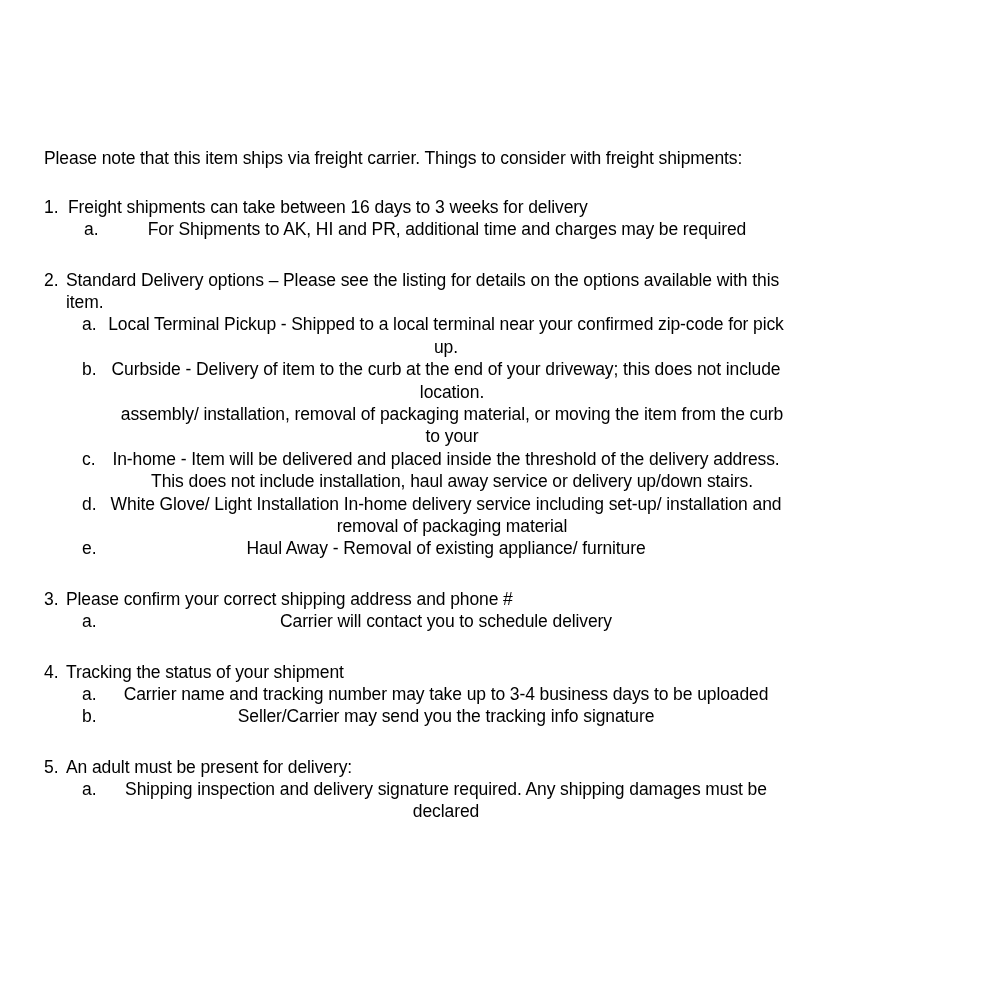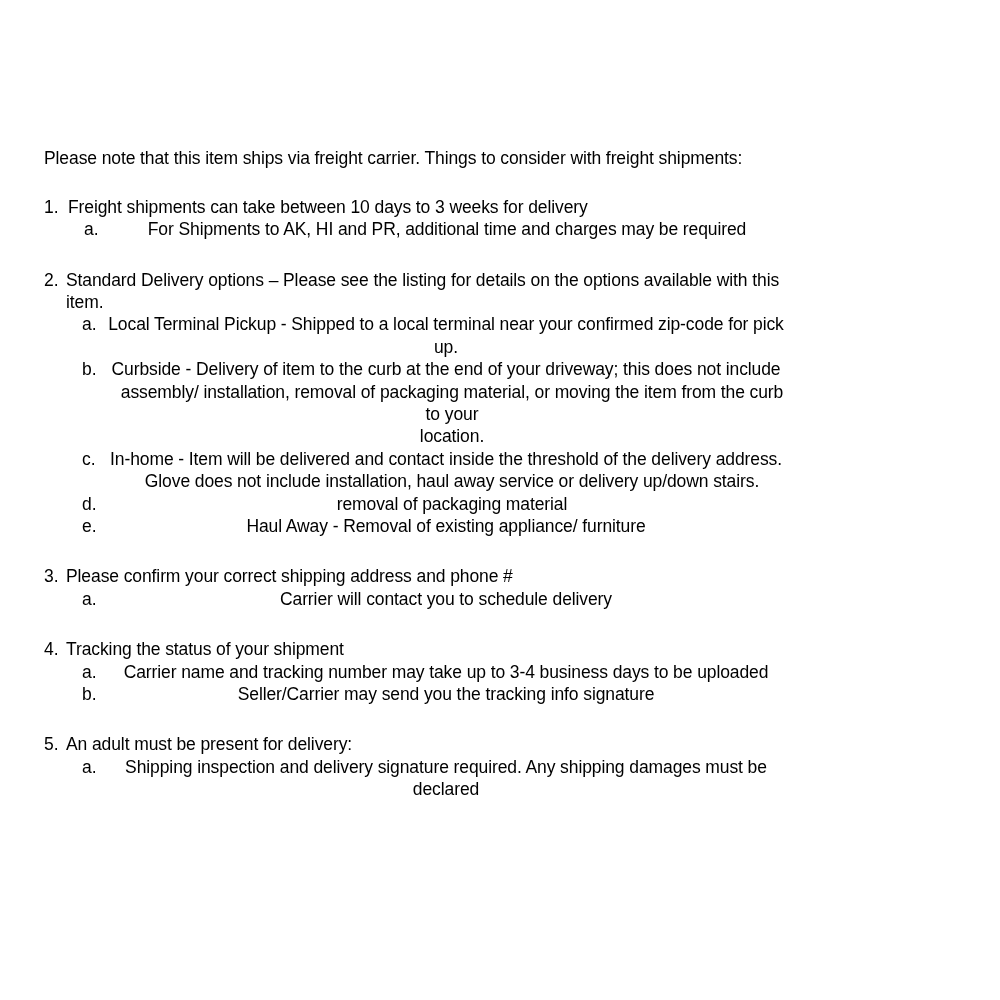--- a/index.html
+++ b/index.html
@@ -81,21 +81,21 @@
 </head>
 <body>
 
 <div class="page">
 
   <p class="intro">Please note that this item ships via freight carrier.  Things to consider with freight shipments:</p>
 
   <div class="section s1">
     <div class="num-row">
       <span class="num-marker">1.</span>
-      <span class="num-text">Freight shipments can take between 10 days to 3 weeks for delivery</span>
+      <span class="num-text">Freight shipments can take between 16 days to 3 weeks for delivery</span>
     </div>
     <ul class="sub-list">
       <li class="sub-row">
         <span class="sub-marker">a.</span>
         <span class="sub-text">
           <span>For Shipments to AK, HI and PR, additional time and charges may be required</span>
         </span>
       </li>
     </ul>
   </div>
@@ -109,34 +109,35 @@
       <li class="sub-row">
         <span class="sub-marker">a.</span>
         <span class="sub-text">
           <span>Local Terminal Pickup - Shipped to a local terminal near your confirmed zip-code for pick up.</span>
         </span>
       </li>
       <li class="sub-row">
         <span class="sub-marker">b.</span>
         <span class="sub-text">
           <span>Curbside - Delivery of item to the curb at the end of your driveway; this does not include</span>
+          <span class="cont">location.</span>
           <span class="cont">assembly/ installation, removal of packaging material, or moving the item from the curb to your</span>
-          <span class="cont">location.</span>
         </span>
       </li>
       <li class="sub-row">
         <span class="sub-marker">c.</span>
         <span class="sub-text">
-          <span>In-home - Item will be delivered and contact inside the threshold of the delivery address.</span>
-          <span class="cont">Glove does not include installation, haul away service or delivery up/down stairs.</span>
+          <span>In-home - Item will be delivered and placed inside the threshold of the delivery address.</span>
+          <span class="cont">This does not include installation, haul away service or delivery up/down stairs.</span>
         </span>
       </li>
       <li class="sub-row">
         <span class="sub-marker">d.</span>
         <span class="sub-text">
+          <span>White Glove/ Light Installation In-home delivery service including set-up/ installation and</span>
           <span class="cont">removal of packaging material</span>
         </span>
       </li>
       <li class="sub-row">
         <span class="sub-marker">e.</span>
         <span class="sub-text">
           <span>Haul Away - Removal of existing appliance/ furniture</span>
         </span>
       </li>
     </ul>

